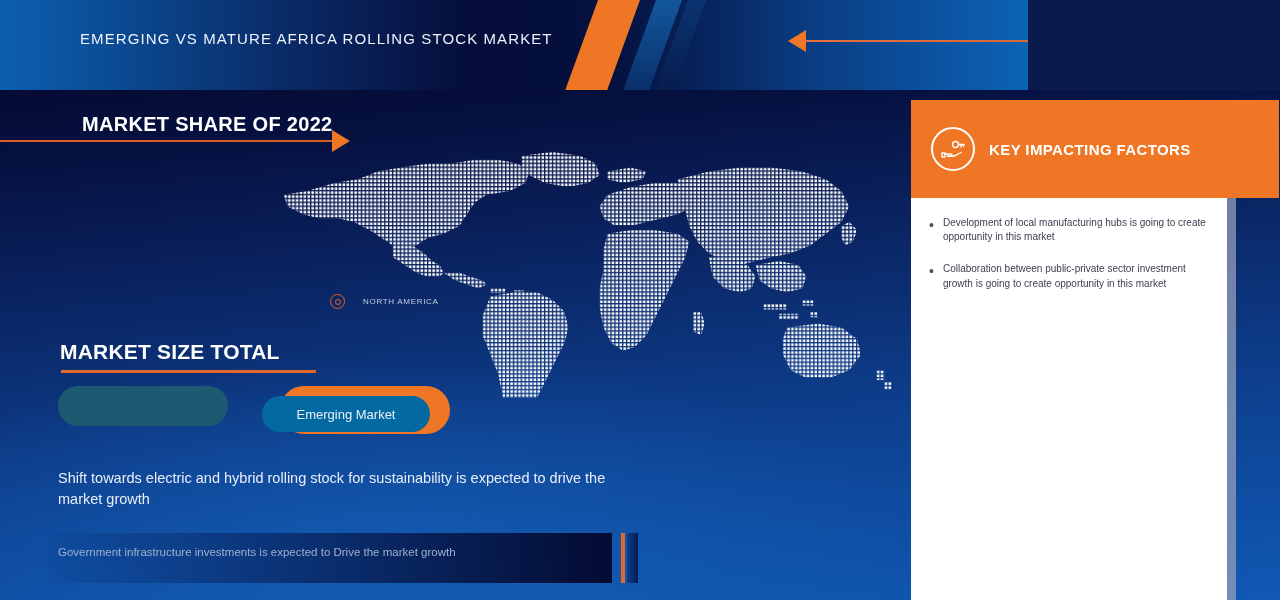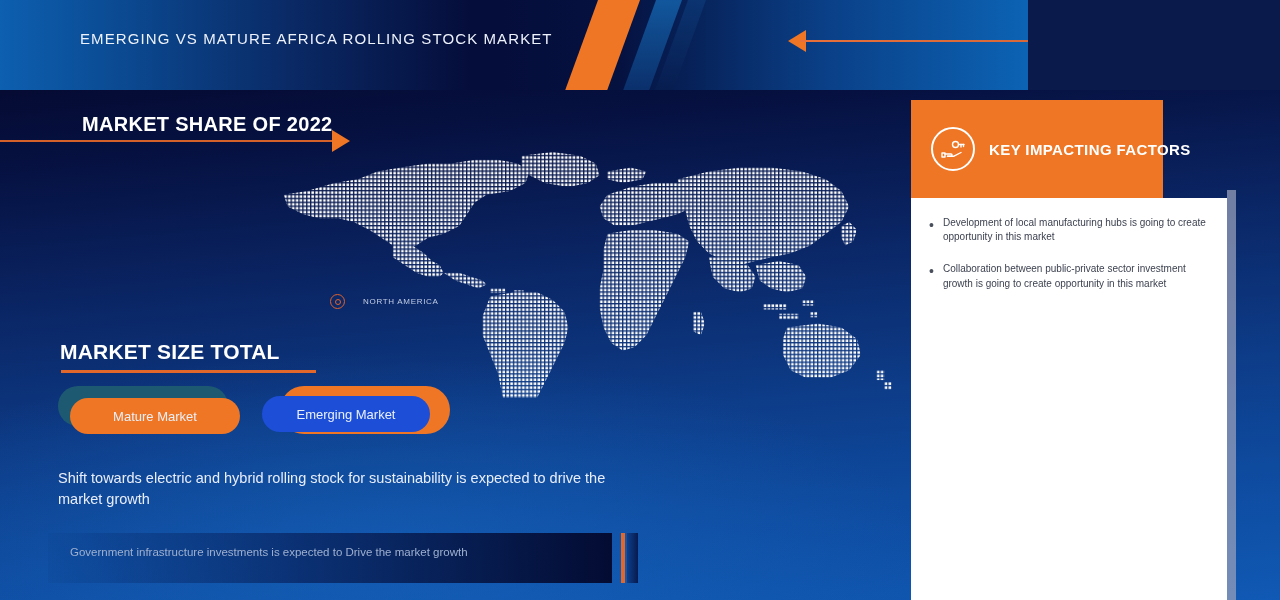--- a/index.html
+++ b/index.html
@@ -109,21 +109,21 @@
   .pill-back { position:absolute; border-radius:24px; }
 
   
   .grp-mature { left:58px; top:386px; width:185px; height:52px; }
   .grp-mature .pill-back { left:0; top:0; width:170px; height:40px; background:#1d5a72; }
   .grp-mature .pill      { left:12px; top:12px; width:170px; height:36px; background:#ef7624; }
 
   
   .grp-emerging { left:262px; top:386px; width:190px; height:52px; }
   .grp-emerging .pill-back { left:18px; top:0; width:170px; height:48px; background:#ef7624; }
-  .grp-emerging .pill      { left:0;  top:10px; width:168px; height:36px; background:#1d4ed8; }
+  .grp-emerging .pill      { left:0;  top:10px; width:168px; height:36px; background:#0369a1; }
 
   
   .lower-text {
     position:absolute; left:58px; top:468px; width:560px; z-index:5;
     font-size:14.5px; line-height:1.42; color:#e9eefb;
   }
 
   .gov-box {
     position:absolute; left:48px; top:533px; width:564px; height:50px; z-index:4;
     background:linear-gradient(90deg,rgba(12,70,150,.30) 0%,rgba(8,35,95,.75) 45%,rgba(3,10,48,.98) 100%);
@@ -131,30 +131,30 @@
   .gov-bar {
     position:absolute; left:621px; top:533px; width:4px; height:50px; z-index:5;
     background:#e2672b;
   }
   .gov-box2 {
     position:absolute; left:627px; top:533px; width:11px; height:50px; z-index:4;
     background:linear-gradient(90deg,#0d3f8c,#071a4e);
   }
   .gov-text {
     position:absolute; left:58px; top:546px; z-index:6;
-    font-size:11.5px; color:#9fb0cf; white-space:nowrap;margin-left:12px;
+    font-size:11.5px; color:#9fb0cf; white-space:nowrap;
   }
 
   
   .kif-shadow {
     position:absolute; left:1227px; top:190px; width:9px; height:410px; z-index:5;
     background:rgba(150,158,185,.75);
   }
   .kif-head {
-    position:absolute; left:911px; top:100px; width:252px; height:98px; z-index:6;
+    position:absolute; left:911px; top:100px; width:368px; height:98px; z-index:6;
     background:#ef7624;
     display:flex; align-items:center; gap:14px; padding-left:20px;
   }
   .kif-icon { width:44px;height:44px;border-radius:50%;border:2px solid #fff;
     display:flex;align-items:center;justify-content:center;flex:0 0 auto; }
   .kif-head-title { font-size:15px; font-weight:bold; color:#fff; letter-spacing:.4px; white-space:nowrap; }
 
   .kif-body {
     position:absolute; left:911px; top:198px; width:316px; height:402px; z-index:6;
     background:#ffffff; padding:18px 18px 0 18px;
@@ -238,21 +238,20 @@
       <i></i>
     </span>
   <span class="na-label">NORTH AMERICA</span>
 </div>
 
 <div class="mst-title">MARKET SIZE TOTAL</div>
 <div class="mst-rule"></div>
 
 <div class="pill-group grp-mature">
   <div class="pill-back"></div>
-  <div class="pill">Mature Market</div>
 </div>
 
 <div class="pill-group grp-emerging">
   <div class="pill-back"></div>
   <div class="pill">Emerging Market</div>
 </div>
 
 <div class="lower-text">Shift towards electric and hybrid rolling stock for sustainability is expected to drive the market growth</div>
 
 <div class="gov-box"></div>

